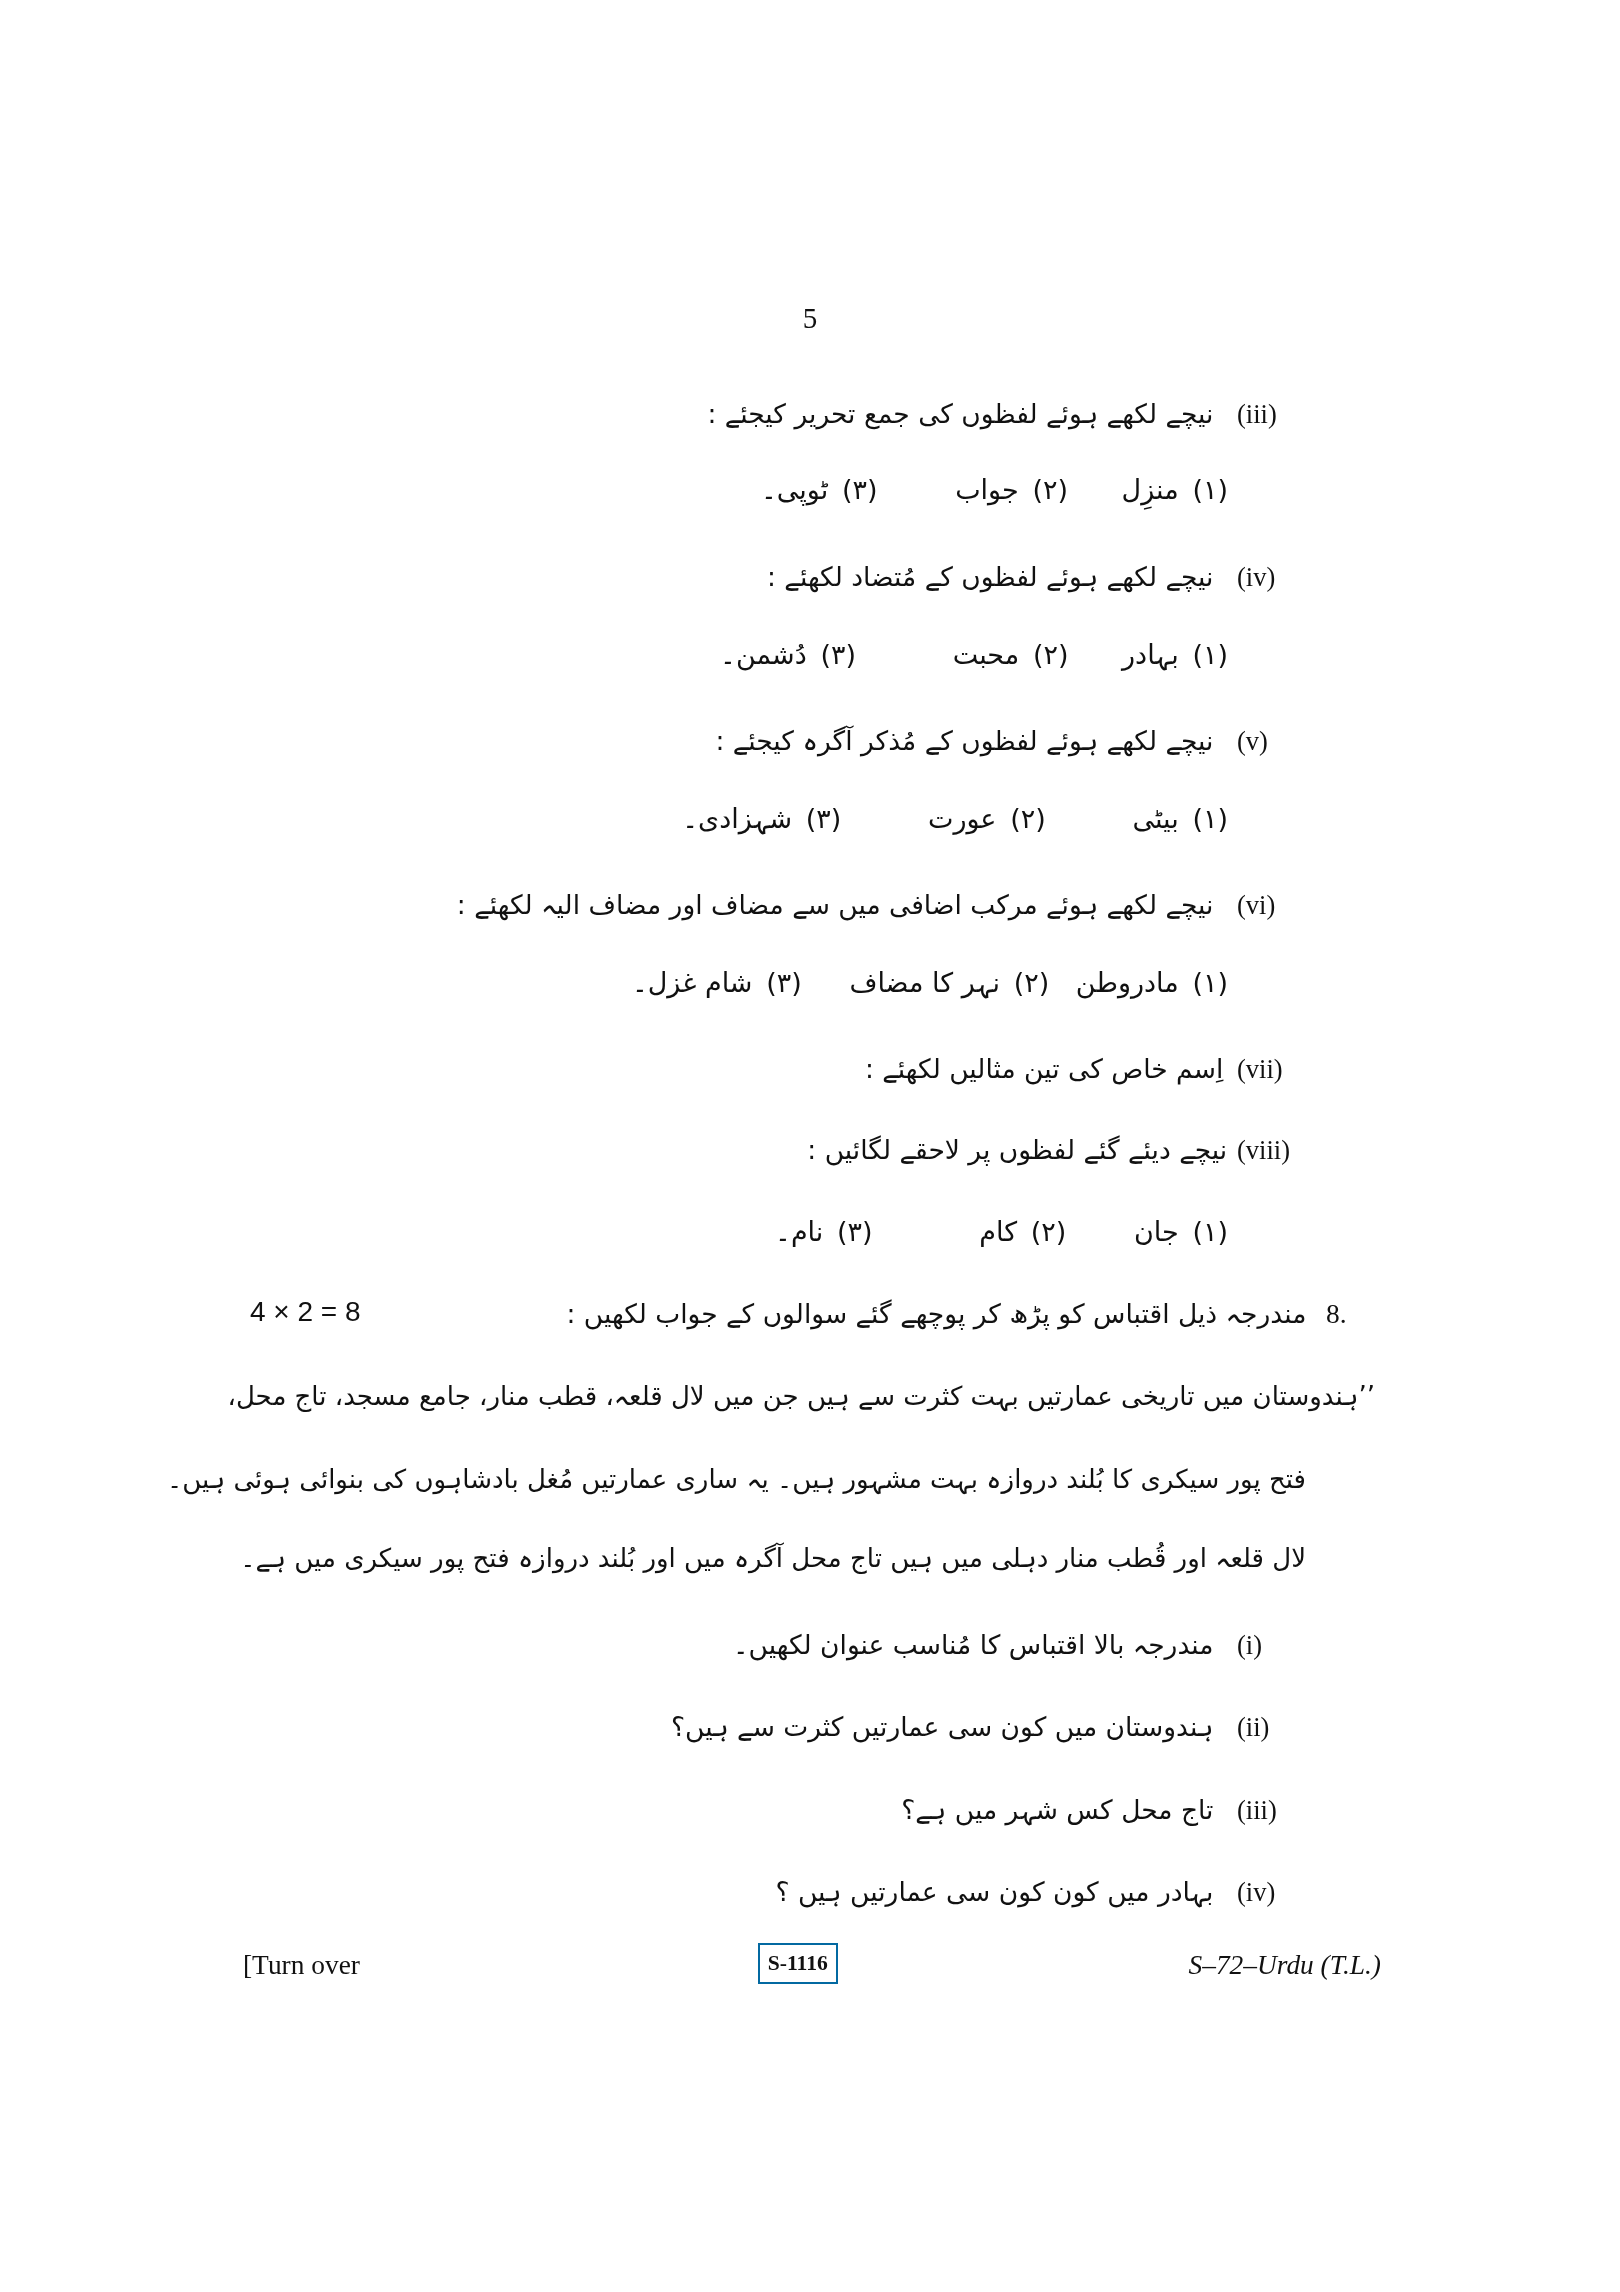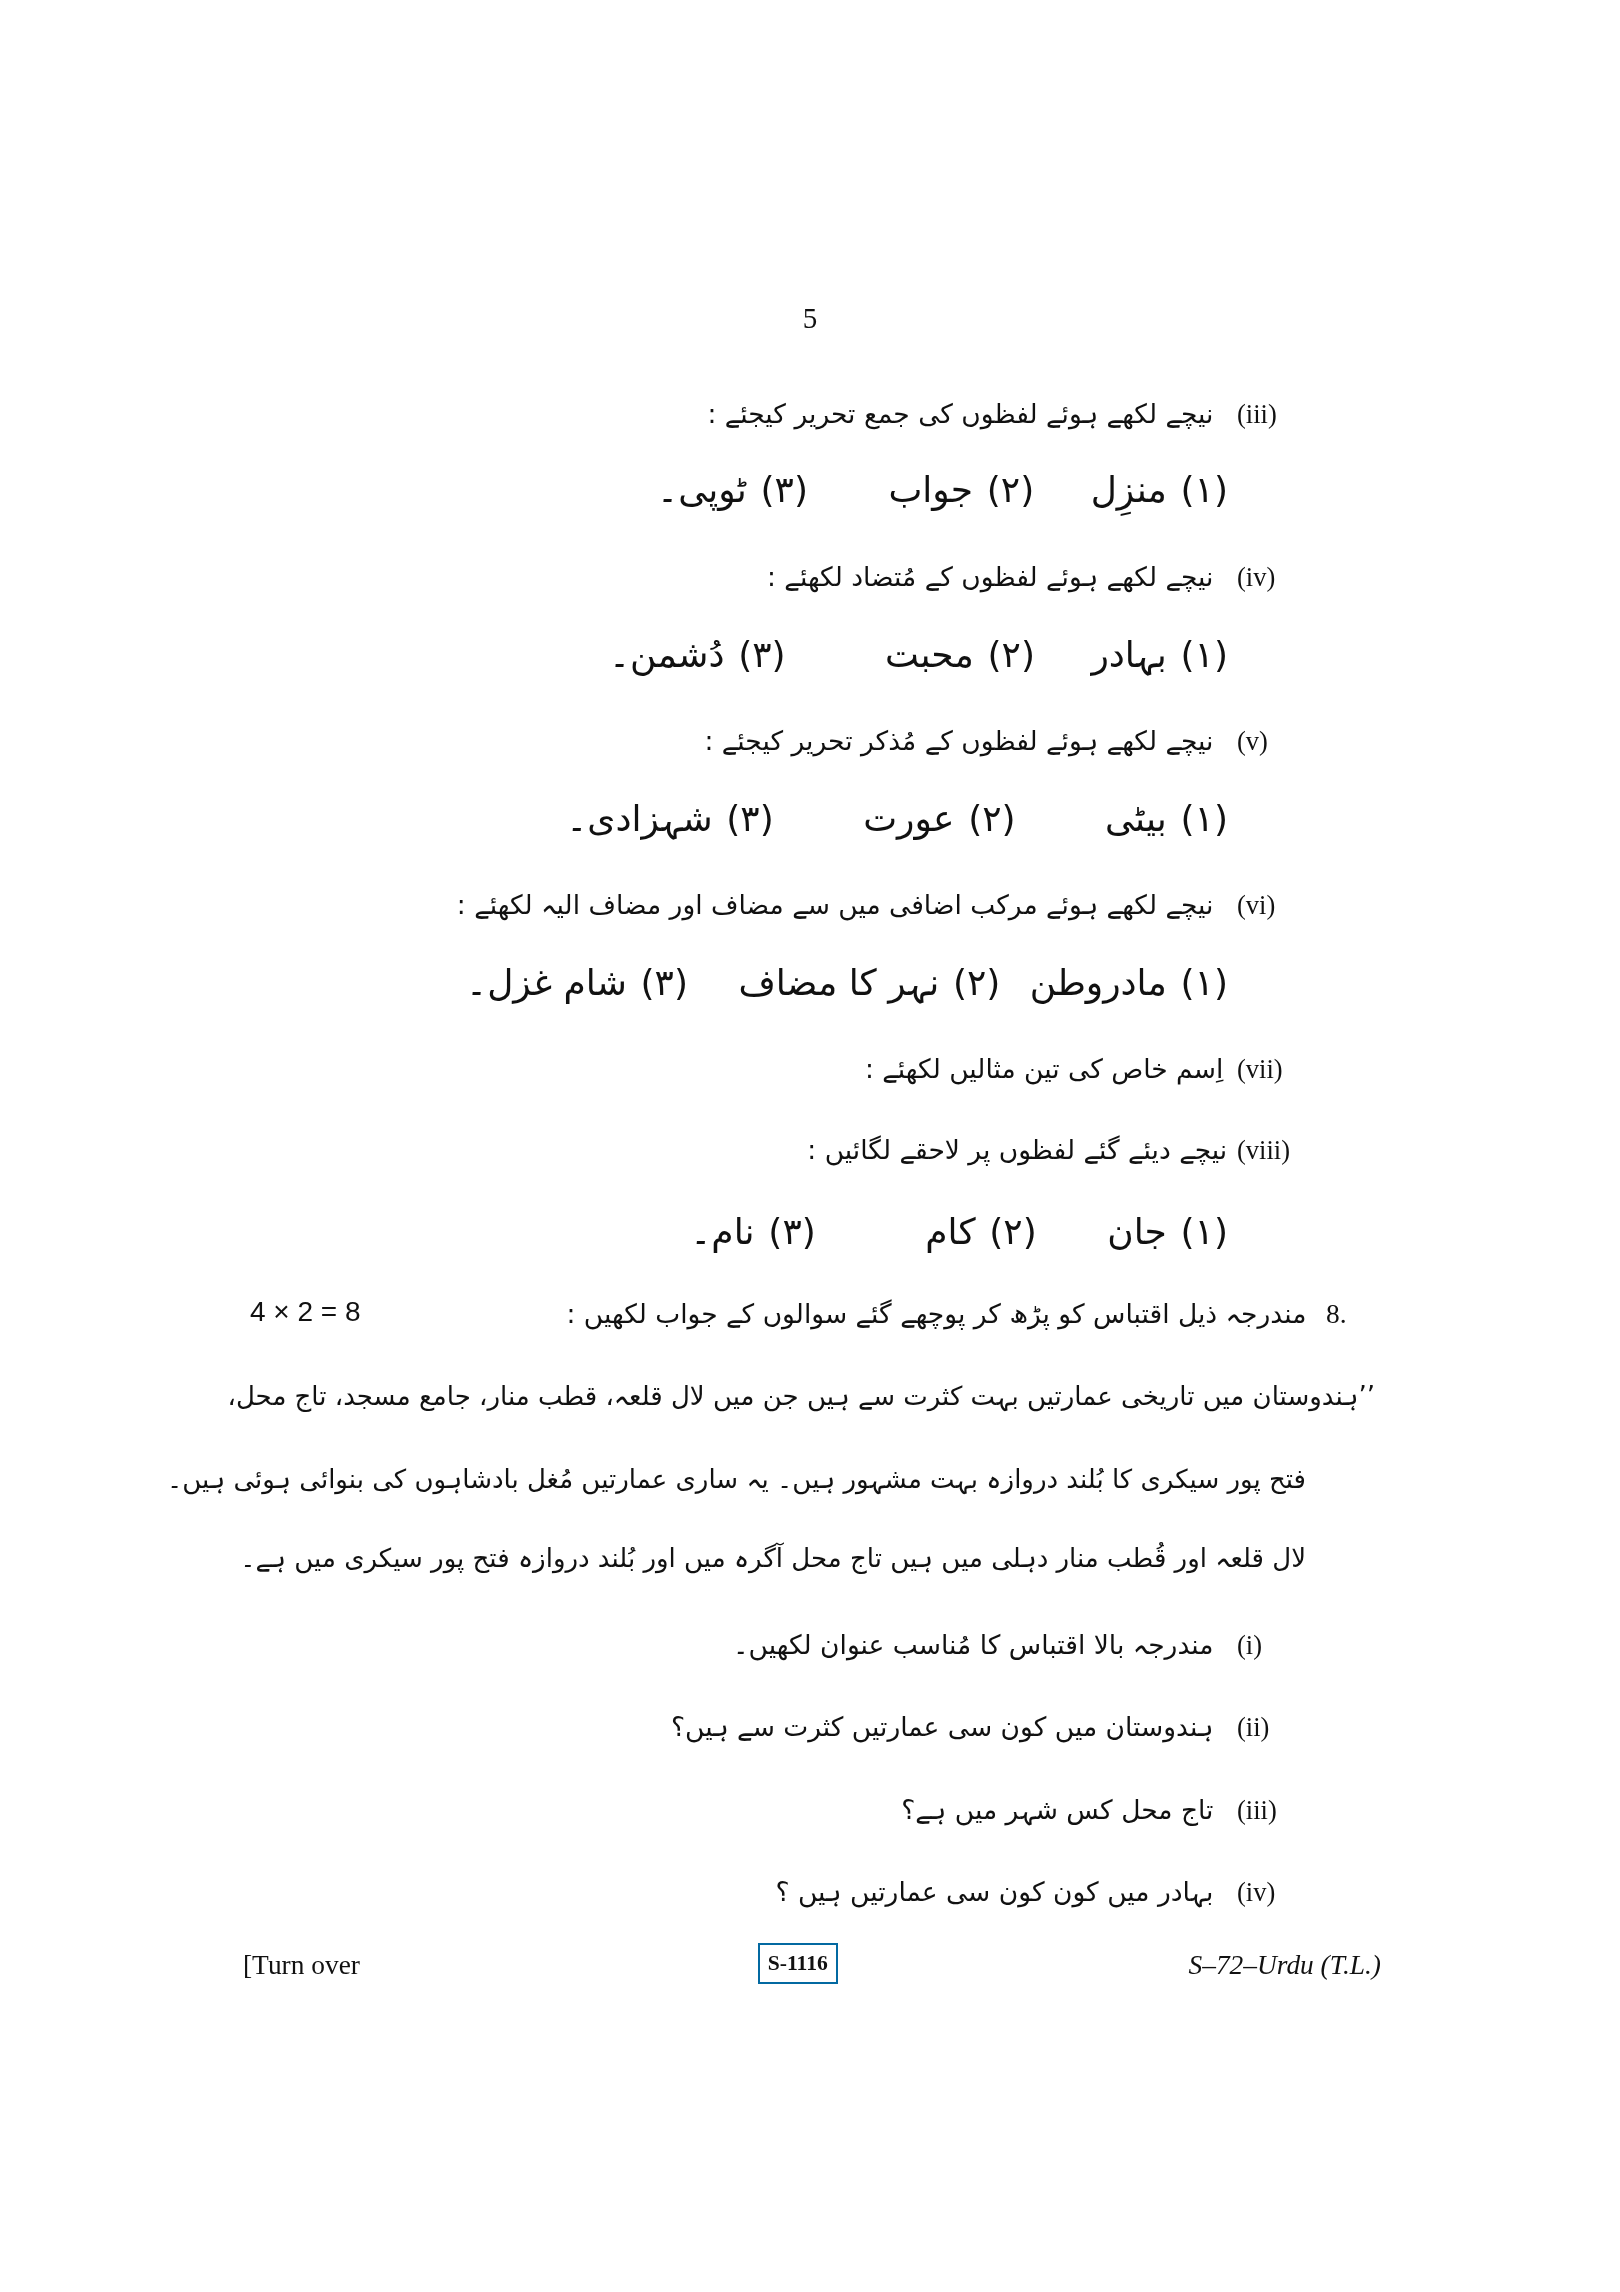--- a/index.html
+++ b/index.html
@@ -44,21 +44,21 @@
     .q-head .roman {
       width: 69px;
       text-align: left;
     }
     .q-head .qtext {
       display: inline-block;
       margin-right: 23.5px;
     }
     .opts {
       right: 392px;
-      font-size: 36px;
+      font-size: 27px;
     }
     .opt {
       display: inline-block;
       margin-left: 45px;
     }
     .opt .num {
       margin-left: 13.7px;
     }
     .q8 {
       right: 235px;
@@ -146,21 +146,21 @@
 <div class="line q-head" style="top:557px;">
   <span class="roman">(iv)</span><span class="qtext">نیچے لکھے ہوئے لفظوں کے مُتضاد لکھئے   :</span>
 </div>
 <div class="line opts" style="top:635px;">
   <span class="opt"><span class="num">(۱)</span><span>بہادر</span></span>
   <span class="opt" style="margin-left:88px"><span class="num">(۲)</span><span>محبت</span></span>
   <span class="opt"><span class="num">(۳)</span><span>دُشمن۔</span></span>
 </div>
 
 <div class="line q-head" style="top:721px;">
-  <span class="roman">(v)</span><span class="qtext">نیچے لکھے ہوئے لفظوں کے مُذکر تحریر کیجئے :</span>
+  <span class="roman">(v)</span><span class="qtext">نیچے لکھے ہوئے لفظوں کے مُذکر آگرہ کیجئے :</span>
 </div>
 <div class="line opts" style="top:799px;">
   <span class="opt" style="margin-left:78px"><span class="num">(۱)</span><span>بیٹی</span></span>
   <span class="opt" style="margin-left:78px"><span class="num">(۲)</span><span>عورت</span></span>
   <span class="opt"><span class="num">(۳)</span><span>شہزادی۔</span></span>
 </div>
 
 <div class="line q-head" style="top:885px;">
   <span class="roman">(vi)</span><span class="qtext">نیچے لکھے ہوئے مرکب اضافی میں سے مضاف اور مضاف الیہ لکھئے :</span>
 </div>

